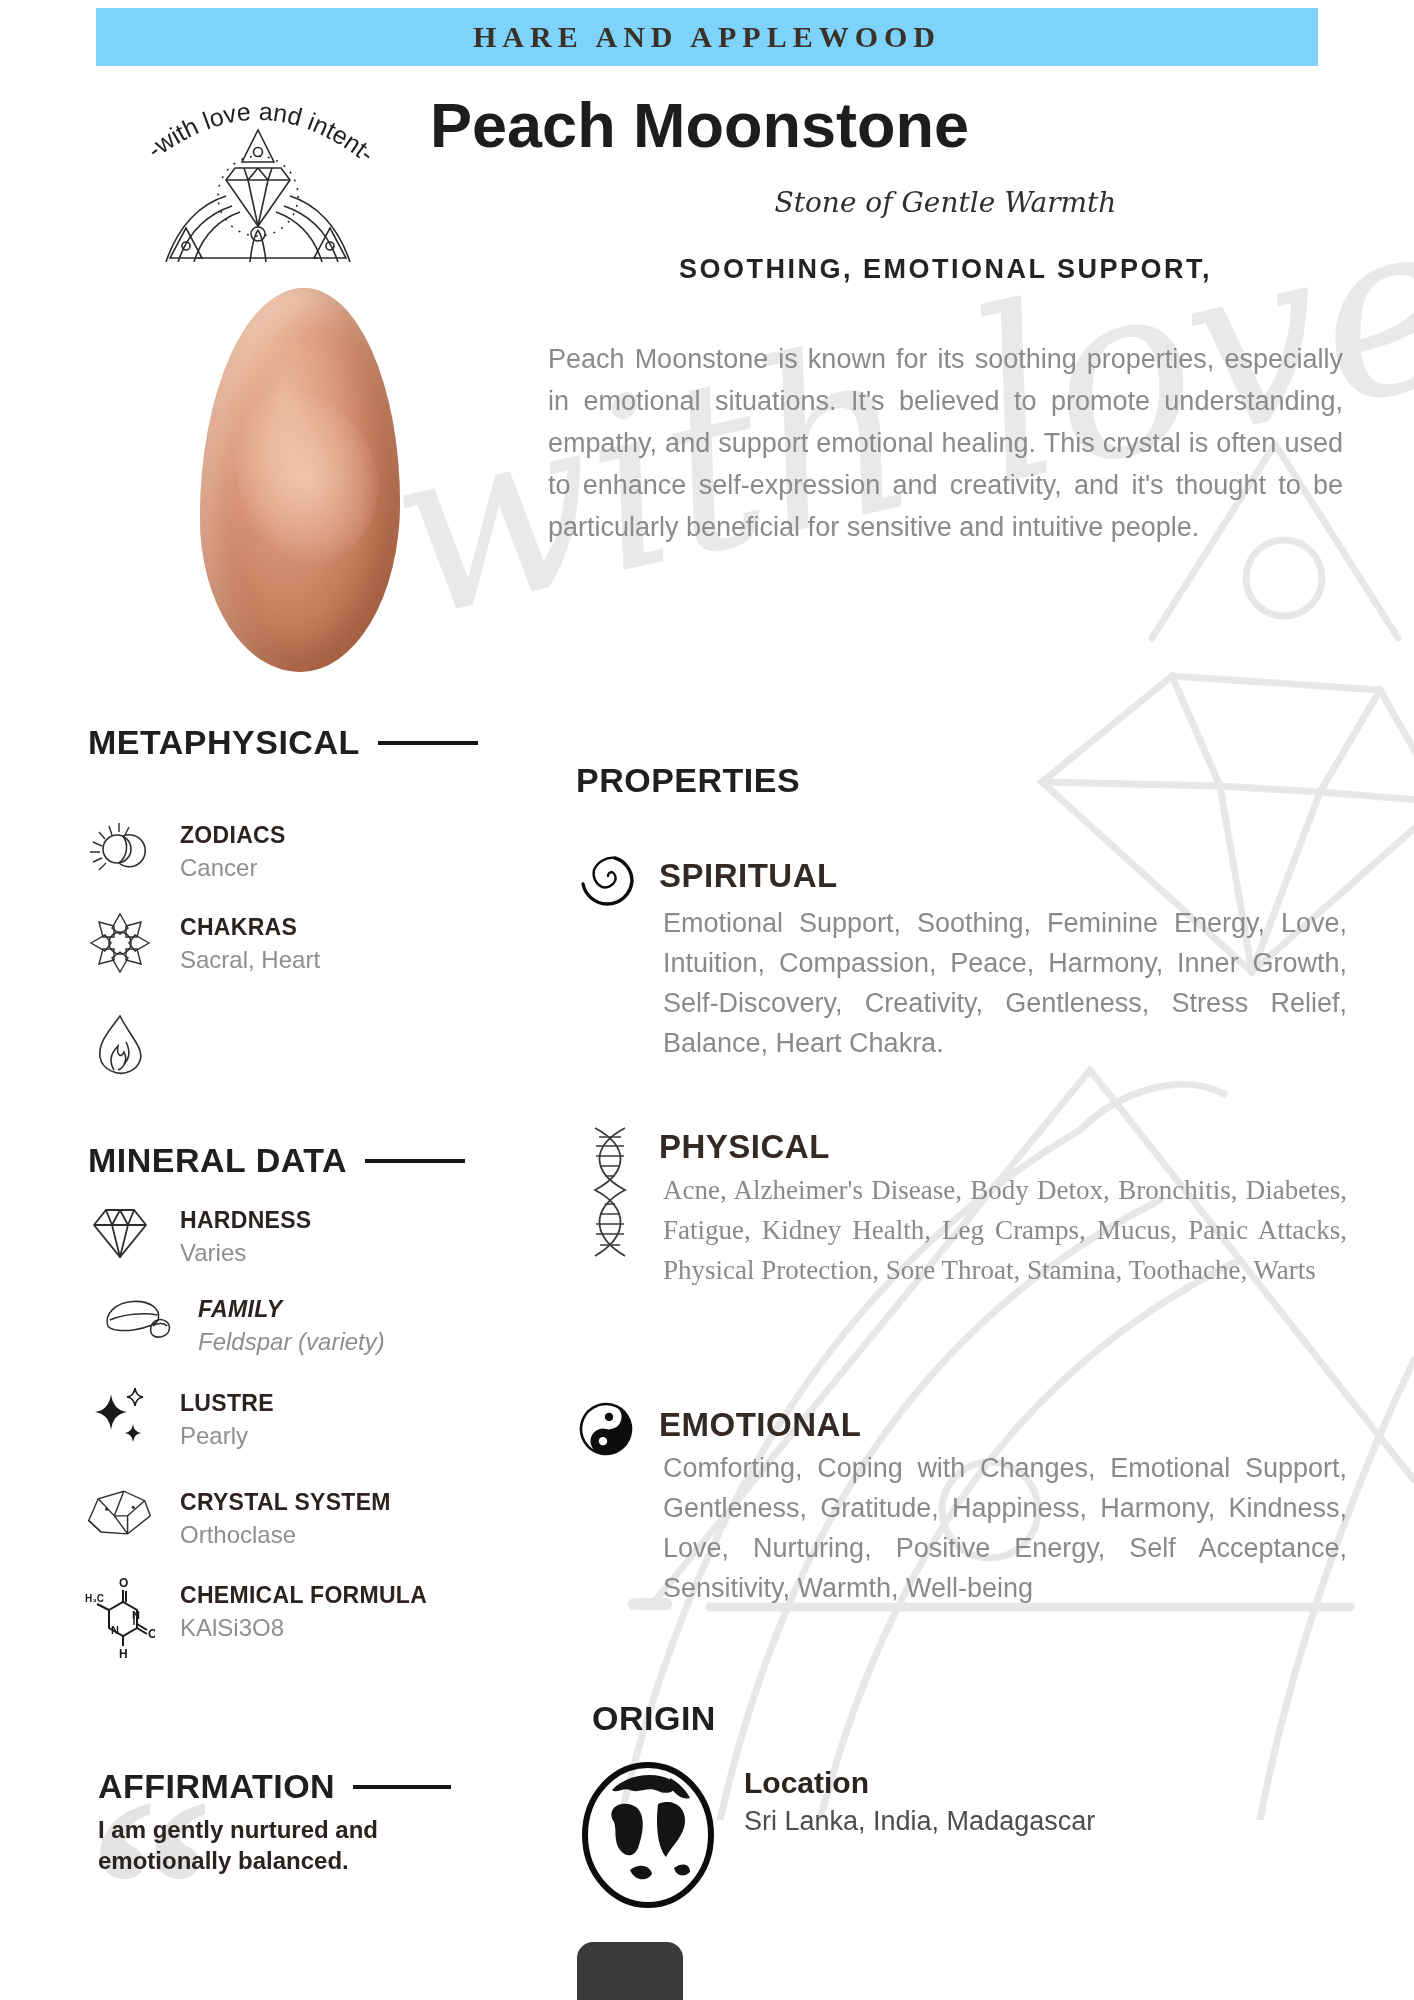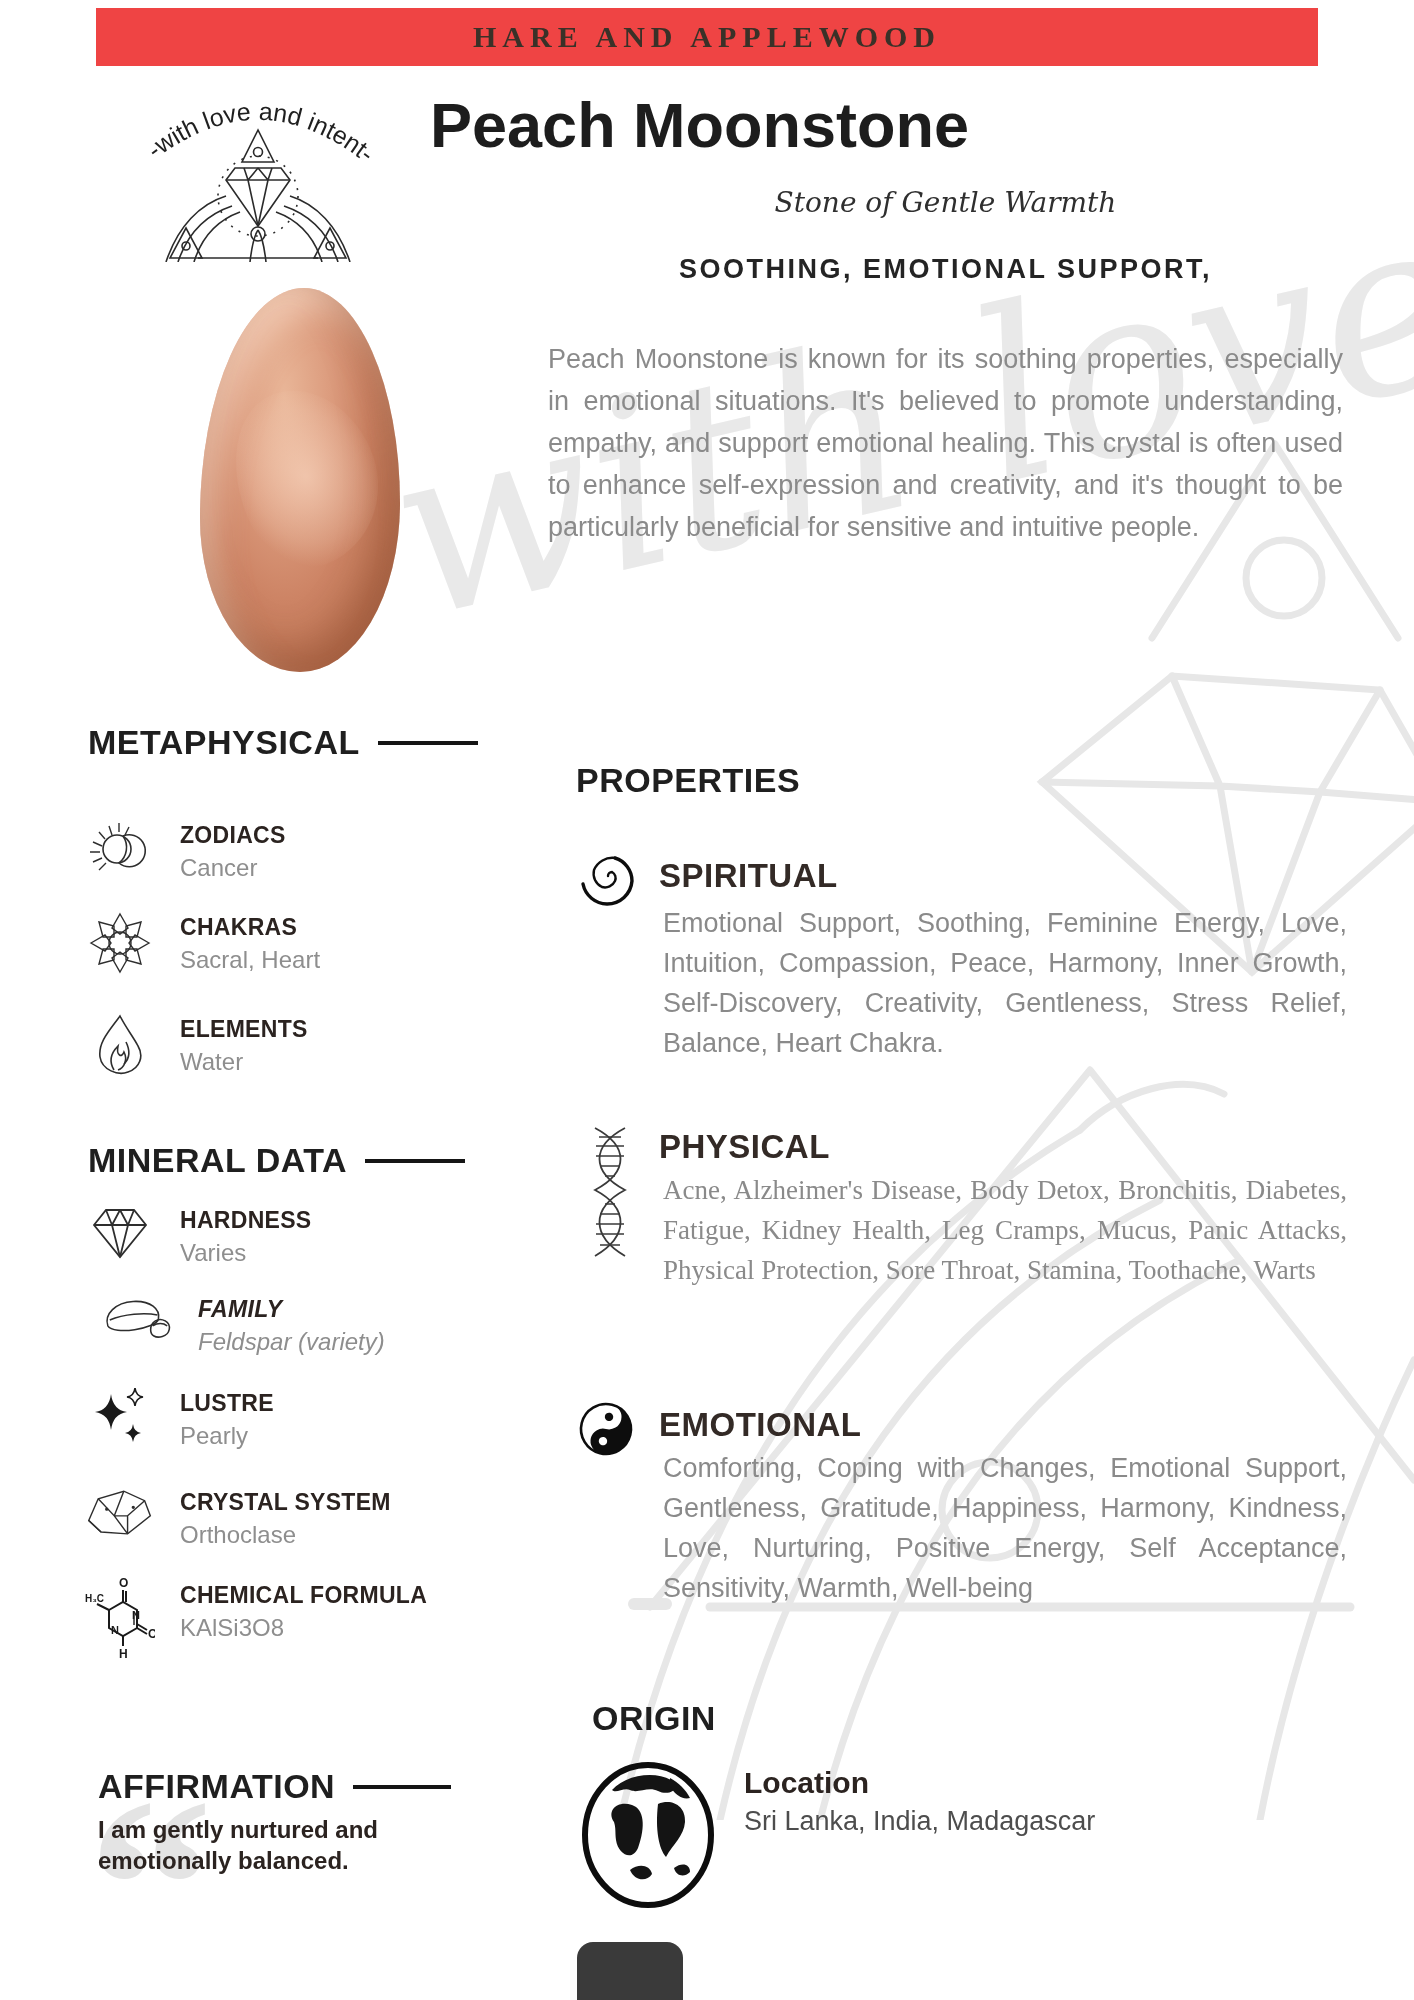--- a/index.html
+++ b/index.html
@@ -6,21 +6,21 @@
   body{width:1414px;height:2000px;position:relative;overflow:hidden;background:#ffffff;
        font-family:"Liberation Sans", sans-serif;}
   .abs{position:absolute;}
   
   #wm-script{left:320px;top:420px;font-family:"DejaVu Serif", serif;font-style:italic;
              font-size:235px;color:#e9e9e9;white-space:nowrap;transform:rotate(-13deg);
              transform-origin:left center;z-index:0;}
   #wm-art{left:560px;top:430px;z-index:0;}
   
   .content{z-index:1;}
-  #header-bar{left:96px;top:8px;width:1222px;height:58px;background:#ef4444;
+  #header-bar{left:96px;top:8px;width:1222px;height:58px;background:#7dd3fc;
               display:flex;align-items:center;justify-content:center;}
   #brand{font-family:"Liberation Serif", serif;font-weight:700;font-size:30px;
          letter-spacing:6px;color:#3a3128;}
   #logo{left:138px;top:76px;}
   #page-title{left:430px;top:92px;font-size:63px;font-weight:700;color:#1d1d1d;line-height:1.05;}
   #script-sub{left:548px;top:186px;width:795px;text-align:center;
               font-family:"DejaVu Serif", serif;font-style:italic;font-size:28px;color:#2f2f2f;}
   #keywords{left:548px;top:250px;width:795px;text-align:center;font-size:27px;font-weight:700;
             letter-spacing:2.5px;color:#242424;line-height:1.45;}
   #description{left:548px;top:338px;width:795px;font-size:27px;line-height:42px;color:#8a8a8a;
@@ -175,24 +175,20 @@
 </div>
 
 <div class="abs content attr-row" style="left:84px;top:1012px;">
   <div class="attr-icon">
     <svg width="60" height="66" viewBox="0 0 60 66" fill="none" stroke="#2e2e2e" stroke-width="1.6">
       <path d="M30,4 C20,18 8,30 10,45 C12,58 28,64 38,60 C50,56 54,44 48,34 C44,26 36,16 30,4 Z"></path>
       <path d="M24,58 C18,48 22,40 28,34 C26,44 32,46 34,40 C38,48 34,56 28,58"></path>
       <path d="M34,52 C40,46 40,38 36,30"></path>
     </svg>
   </div>
-  <div class="attr-text">
-    <div class="attr-label">ELEMENTS</div>
-    <div class="attr-value">Water</div>
-  </div>
 </div>
 
 <div class="abs content sec-head-row" style="left:88px;top:1142px;">
   <div class="sec-head">MINERAL DATA</div>
   <div class="dash"></div>
 </div>
 
 <div class="abs content attr-row" style="left:84px;top:1203px;">
   <div class="attr-icon">
     <svg width="66" height="60" viewBox="0 0 66 60" fill="none" stroke="#2e2e2e" stroke-width="1.8">

